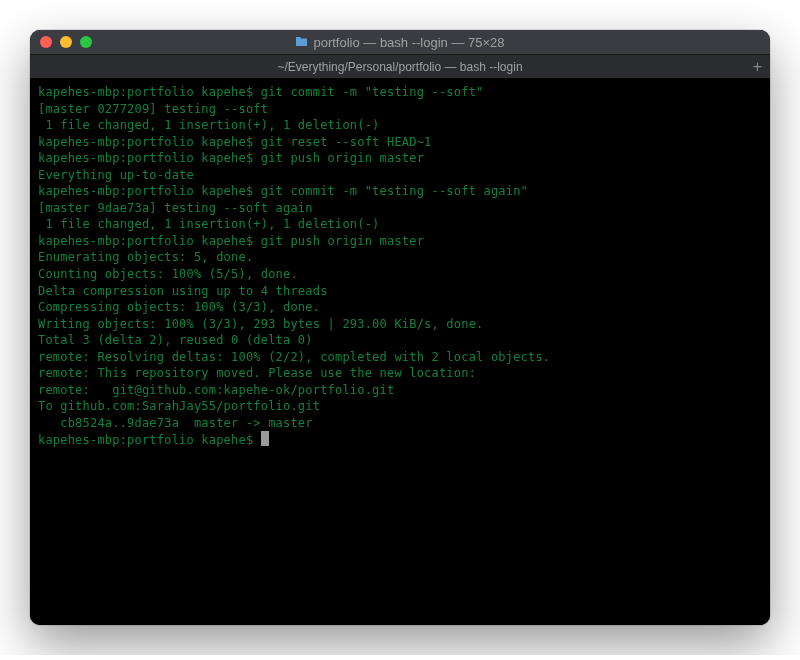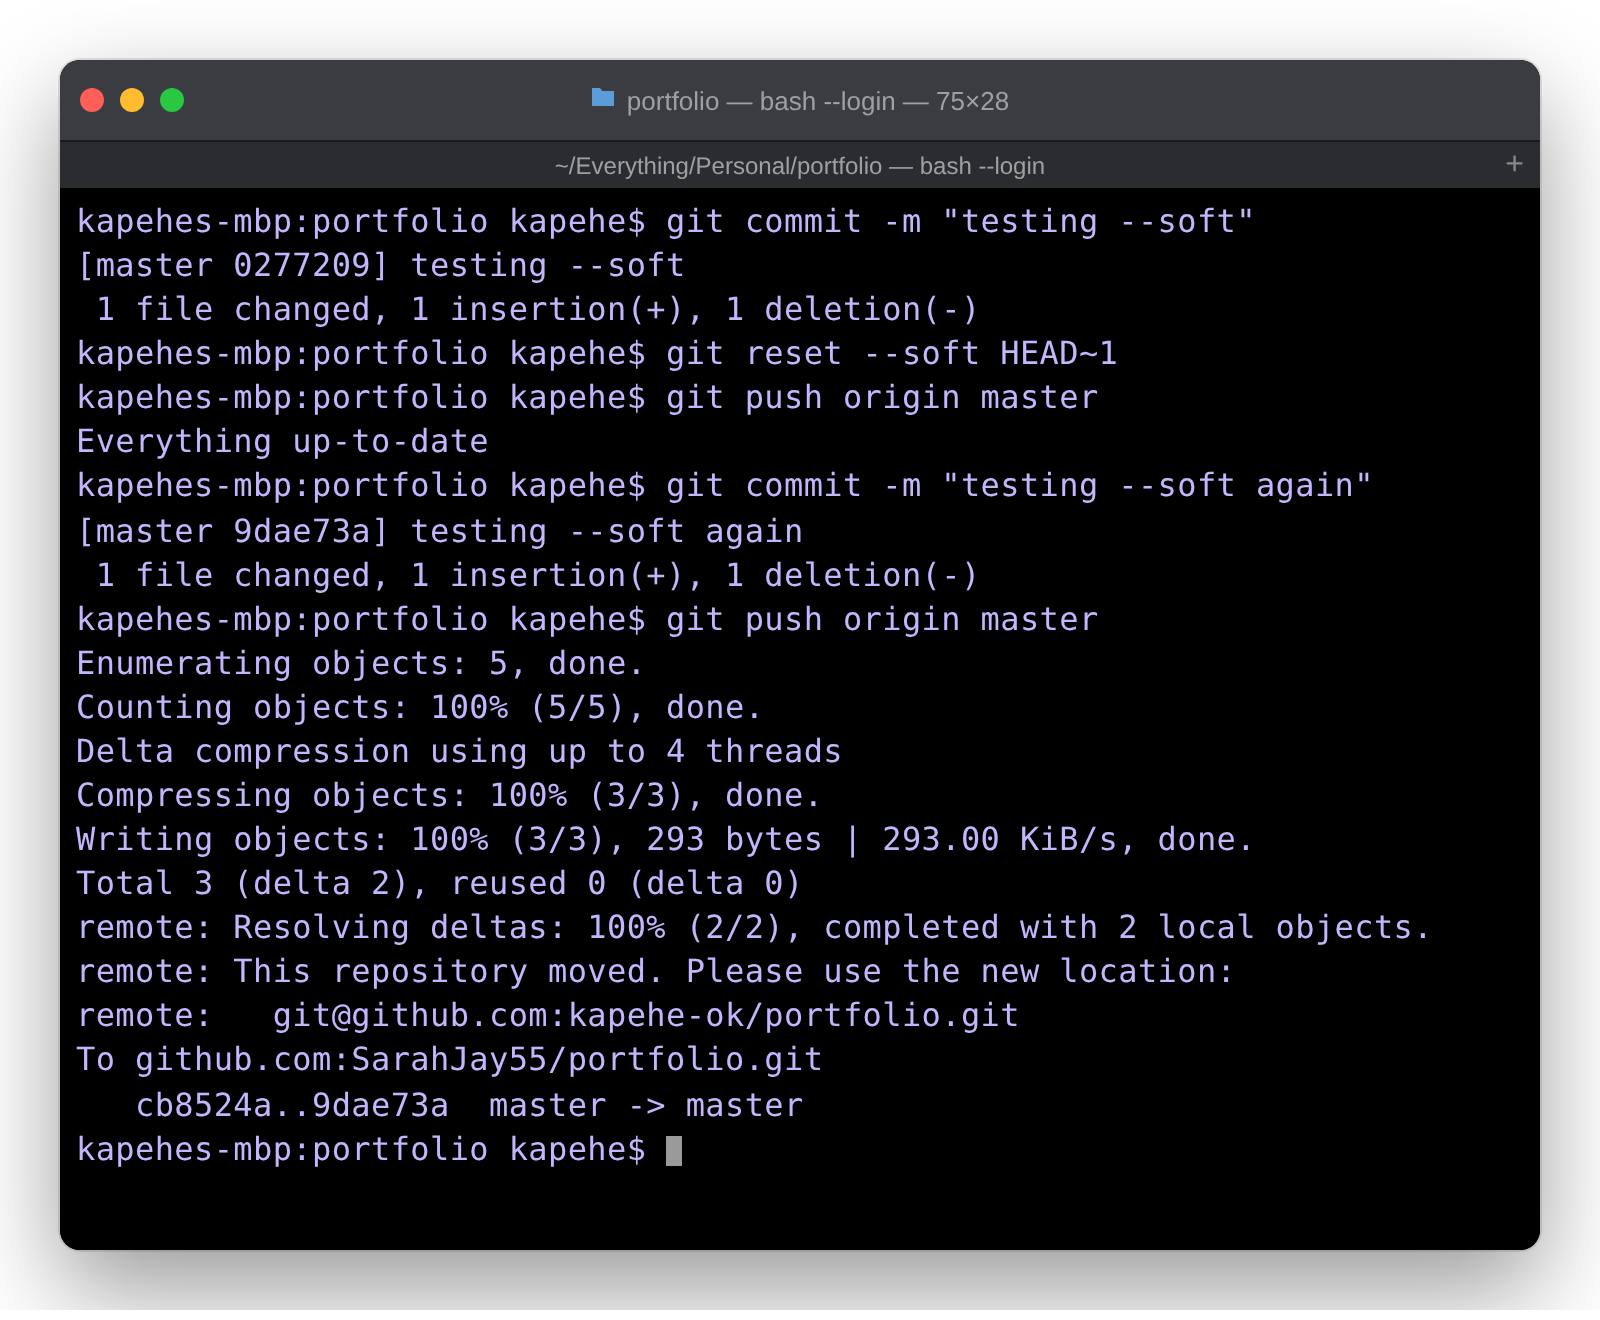--- a/index.html
+++ b/index.html
@@ -20,21 +20,21 @@
       height: 595px;
       background: #000000;
       border-radius: 10px;
       overflow: hidden;
       box-shadow: 0 20px 50px rgba(0,0,0,0.4), 0 0 0 1px rgba(0,0,0,0.1);
       display: flex;
       flex-direction: column;
     }
     .titlebar {
       background: #3a3c41;
-      height: 40px;
+      height: 24px;
       display: flex;
       align-items: center;
       padding: 0 10px;
       position: relative;
       flex-shrink: 0;
     }
     .traffic-lights {
       display: flex;
       gap: 8px;
       align-items: center;
@@ -85,23 +85,23 @@
       color: #888;
       font-size: 16px;
       line-height: 1;
       cursor: default;
     }
     .terminal-body {
       flex: 1;
       background: #000000;
       padding: 6px 8px;
       font-family: "Menlo", "Monaco", "Consolas", monospace;
-      font-size: 16px;
+      font-size: 12px;
       line-height: 1.38;
-      color: #c4b5fd;
+      color: #15803d;
       overflow: hidden;
       white-space: pre;
       letter-spacing: 0.2px;
     }
     .cursor {
       display: inline-block;
       width: 8px;
       height: 15px;
       background: #9a9a9a;
       vertical-align: text-bottom;

